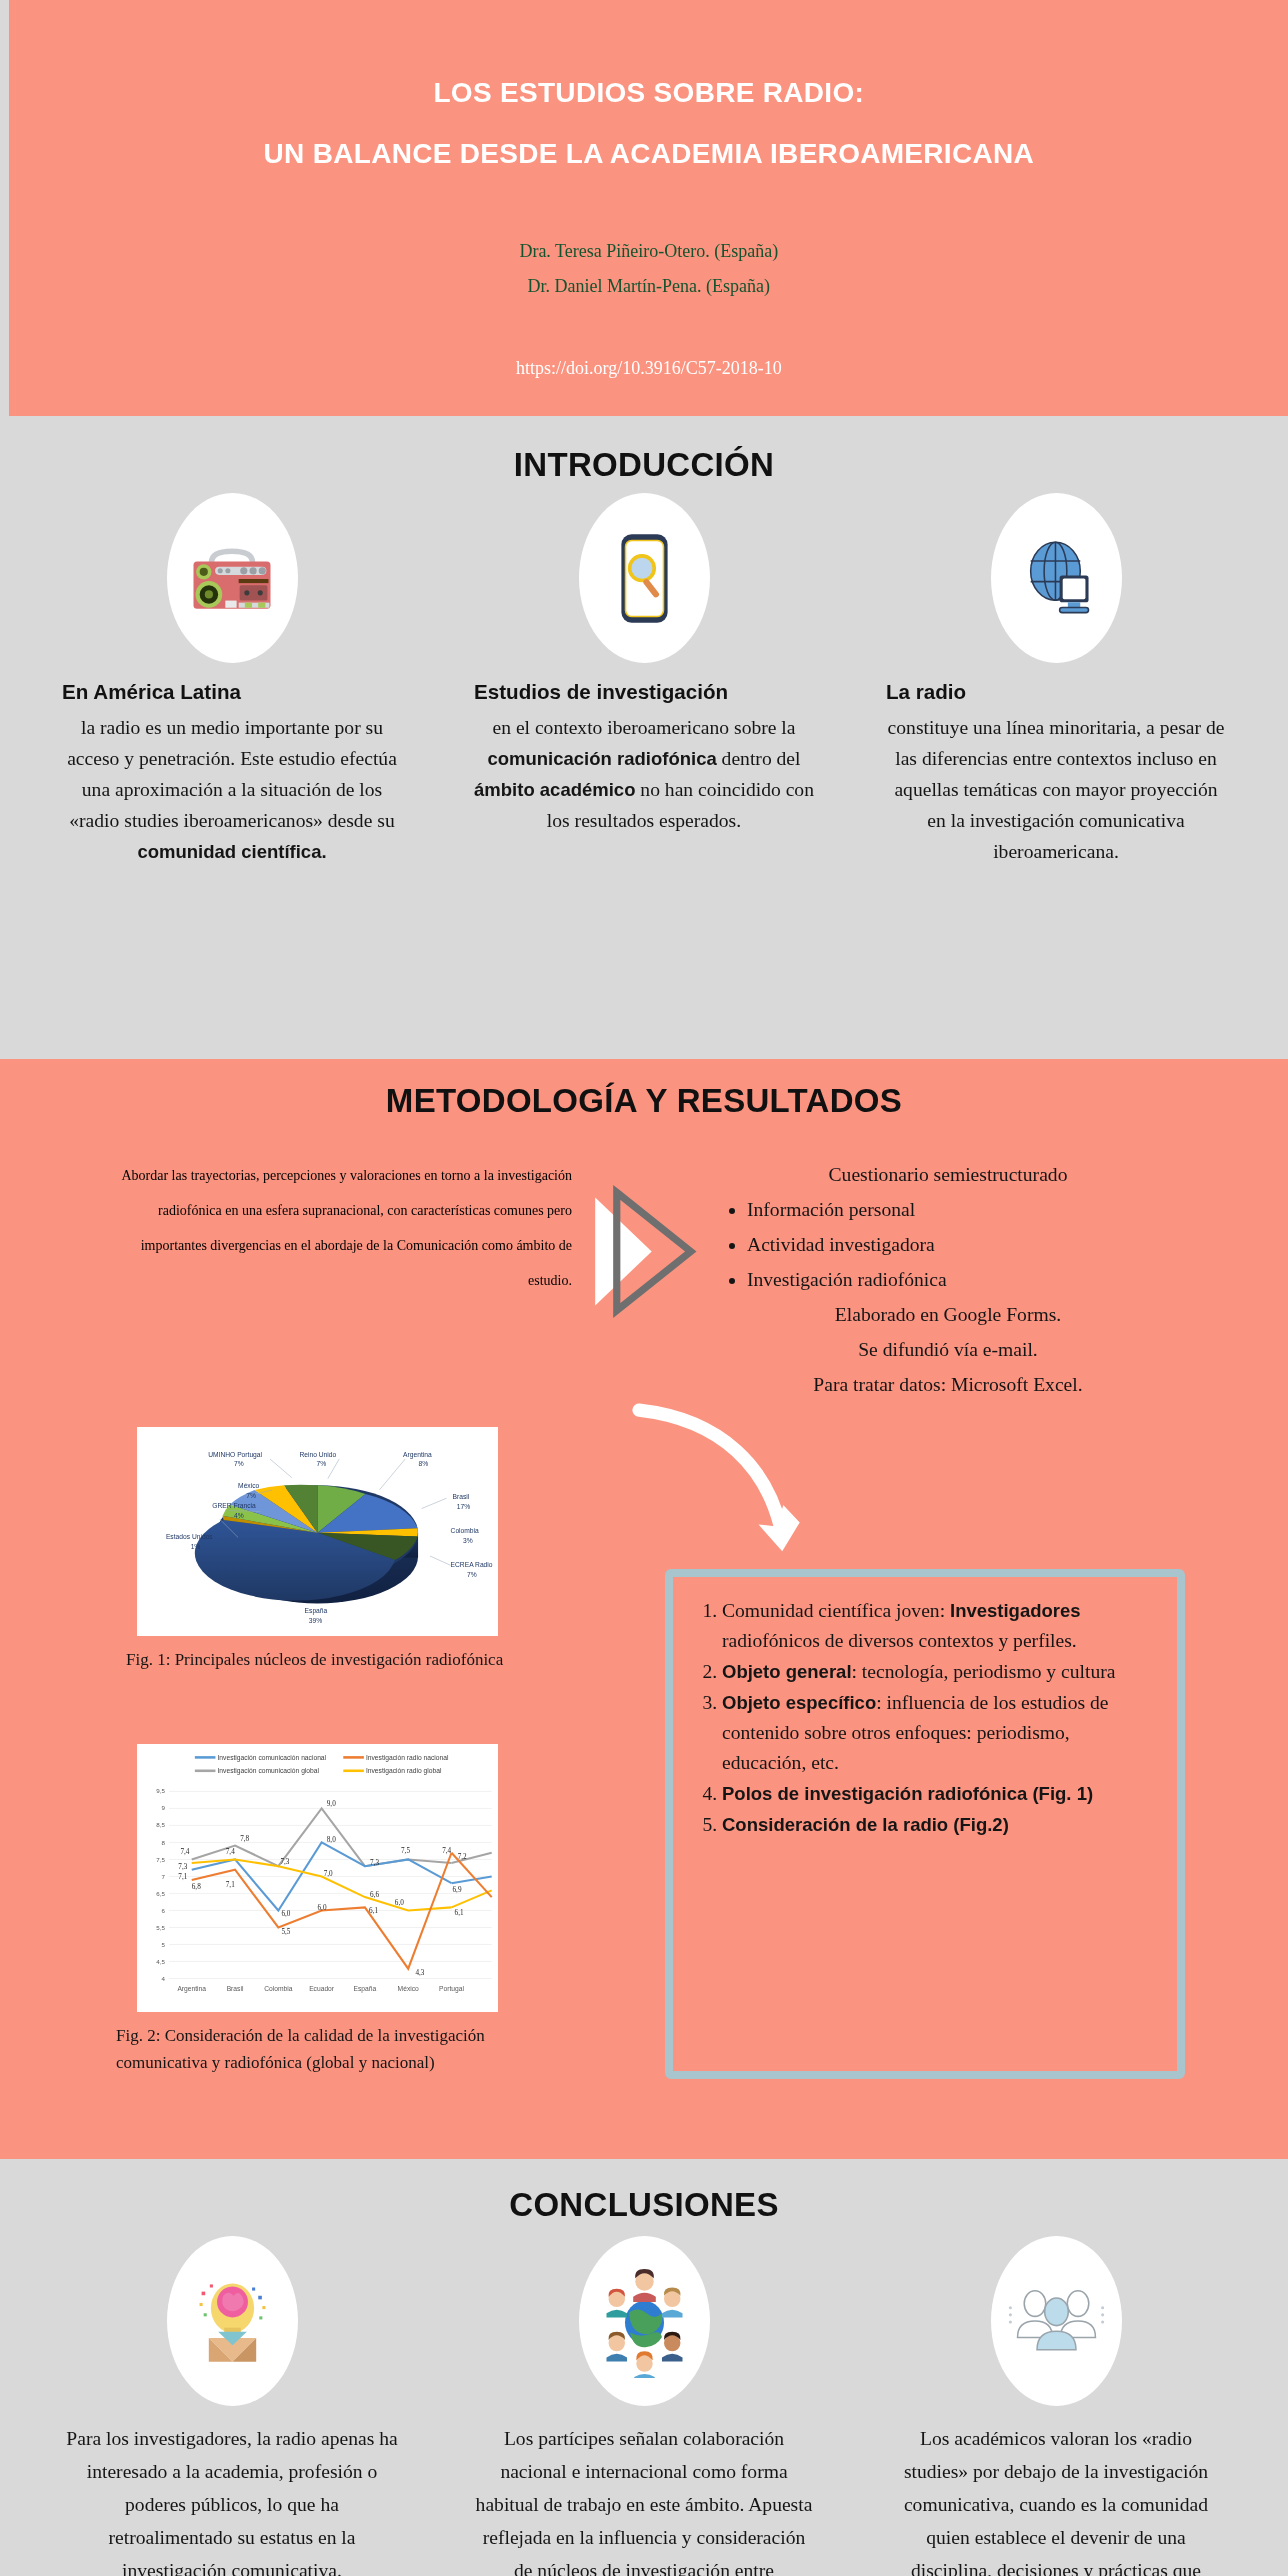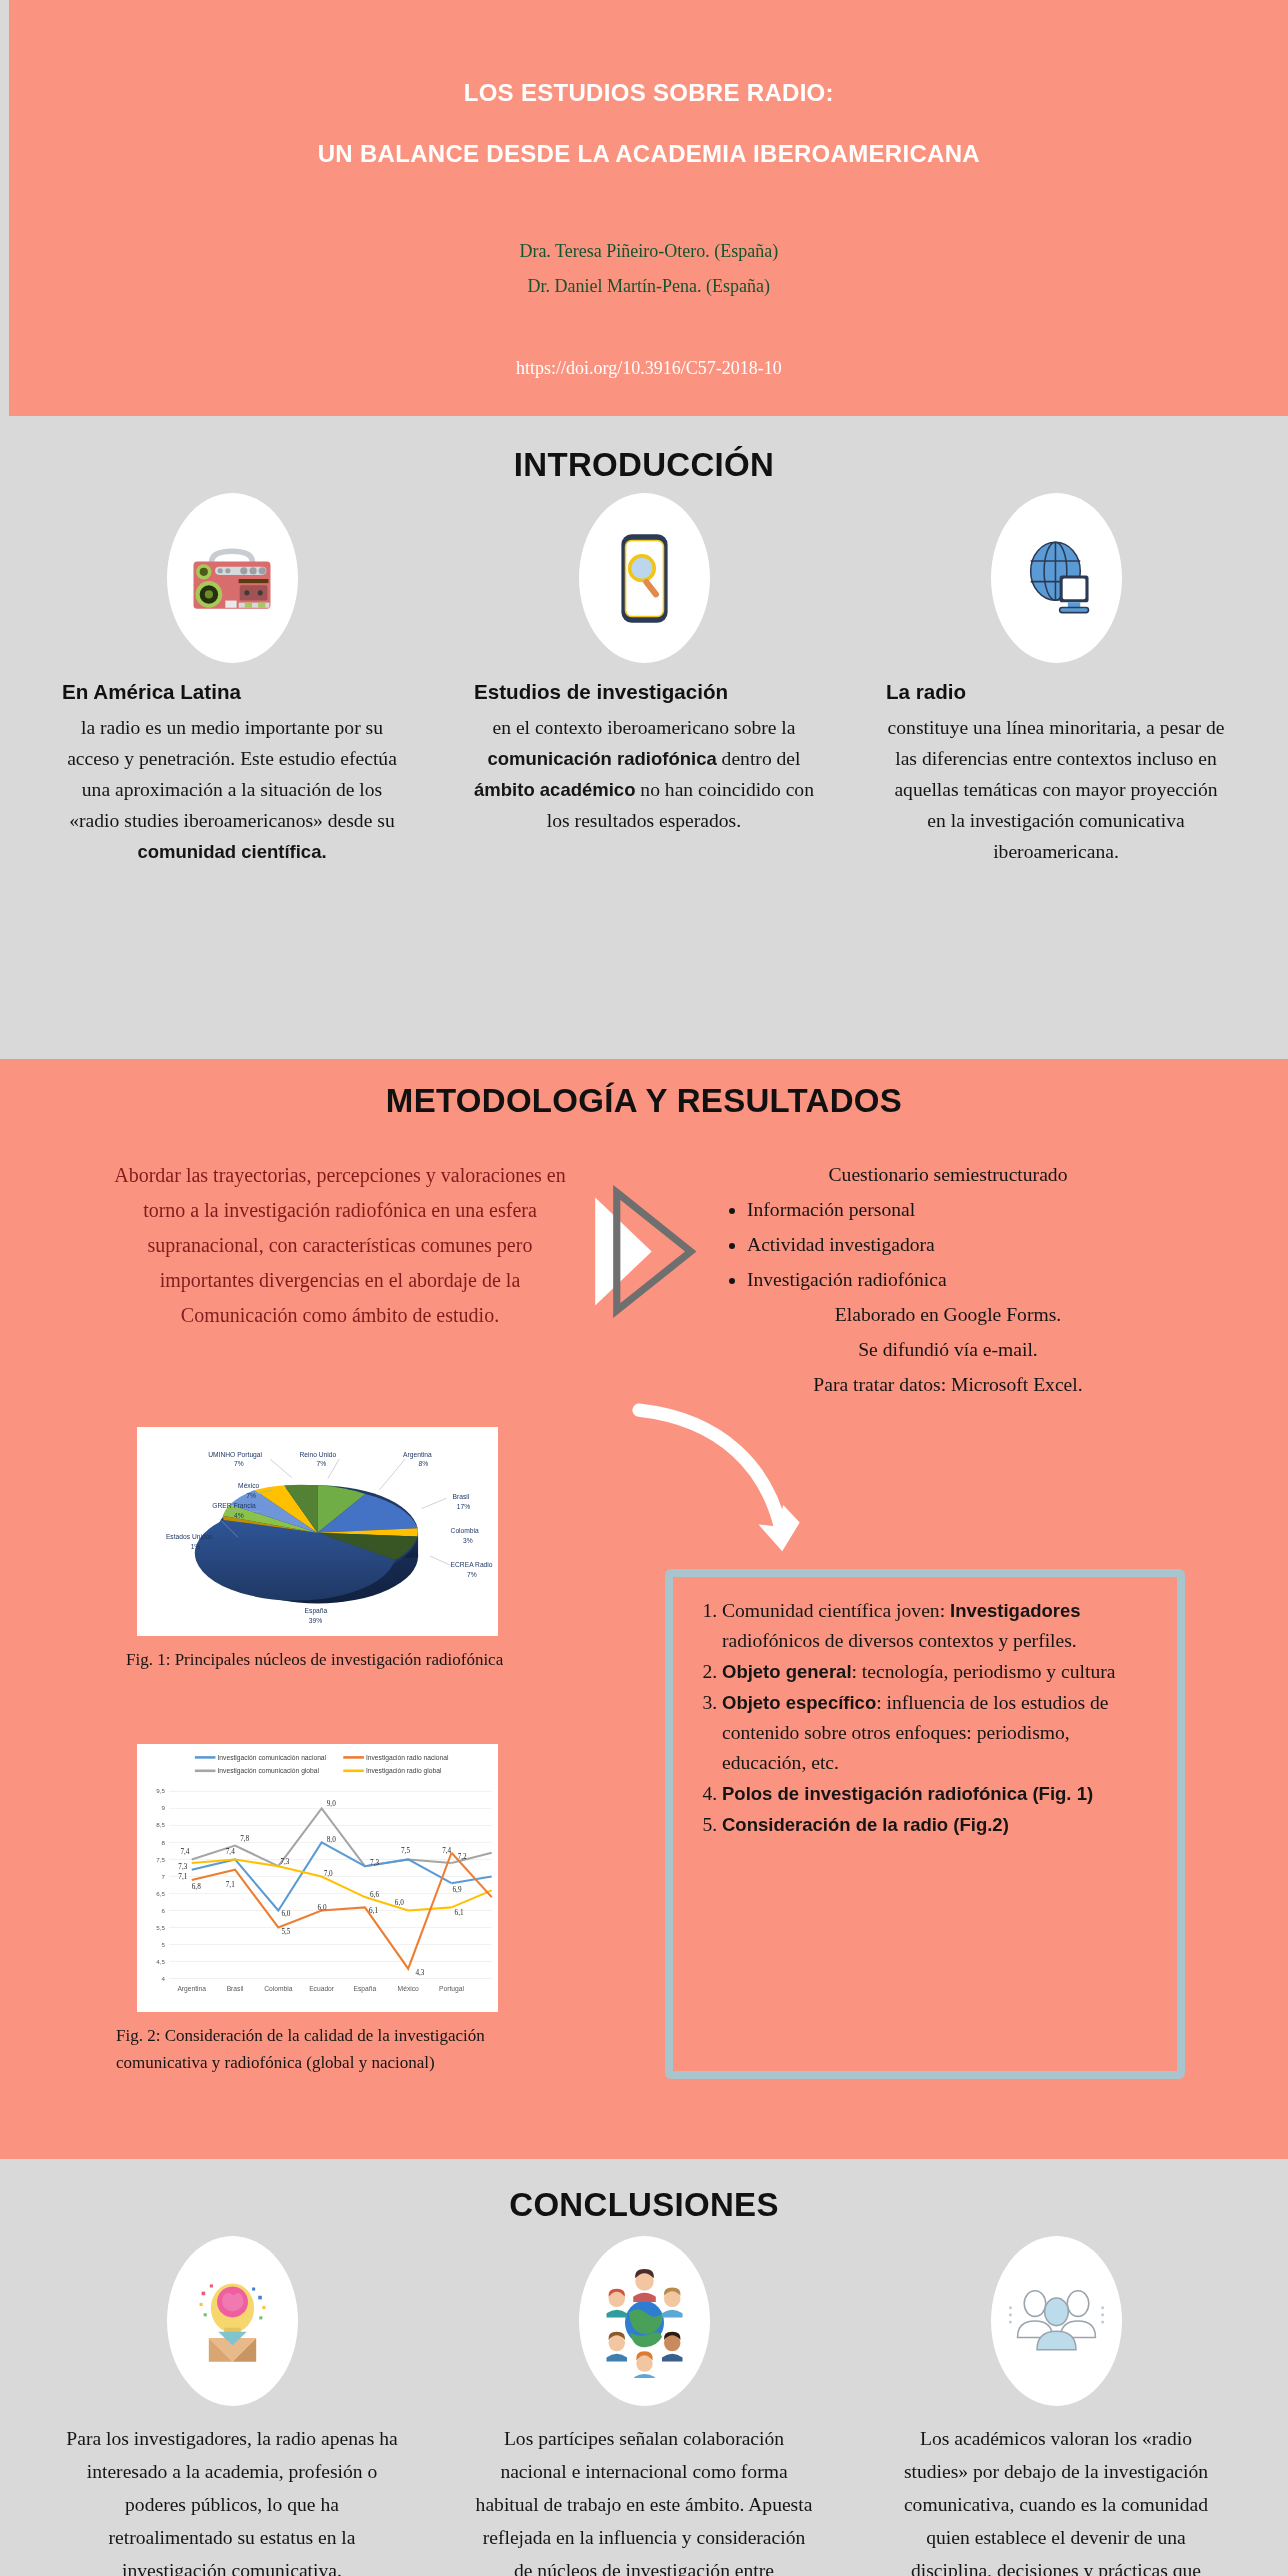--- a/index.html
+++ b/index.html
@@ -21,21 +21,21 @@
   .hero{
     position:absolute;
     left:9.3px; top:0; width:1279px; height:416px;
     background:#fa9480;
   }
   .hero-title{
     position:absolute; left:0; right:0; top:62px;
     text-align:center;
     color:#ffffff;
     font-weight:bold;
-    font-size:24px;
+    font-size:28px;
     line-height:61px;
     letter-spacing:0.3px;
     font-family:"Liberation Sans", sans-serif;
   }
   .hero-title .l2{display:block;}
   .hero-authors{
     position:absolute; left:0; right:0; top:234px;
     text-align:center;
     color:#14532d;
     font-size:18px;
@@ -87,21 +87,21 @@
   .col3 .body b{font-family:"Liberation Sans", sans-serif; font-size:18.5px;}
 
   
   .meto{
     position:absolute; left:0; top:1059px; width:1288px; height:1100px;
     background:#fa9480;
   }
   .meto .sect-title{ margin-top:23px; }
   .meto-left{
     position:absolute; left:108px; top:99px; width:464px;
-    text-align:center; font-size:20px; line-height:35px; color:#7f1d1d;
+    text-align:right; font-size:14px; line-height:35px; color:#000000;
     font-family:"Liberation Serif", serif;
   }
   .play-arrow{
     position:absolute; left:590px; top:1177px;
   }
   .meto-right{
     position:absolute; left:711px; top:98px; width:474px;
     font-size:19.6px; line-height:35px; color:#151515;
     font-family:"Liberation Serif", serif;
   }

